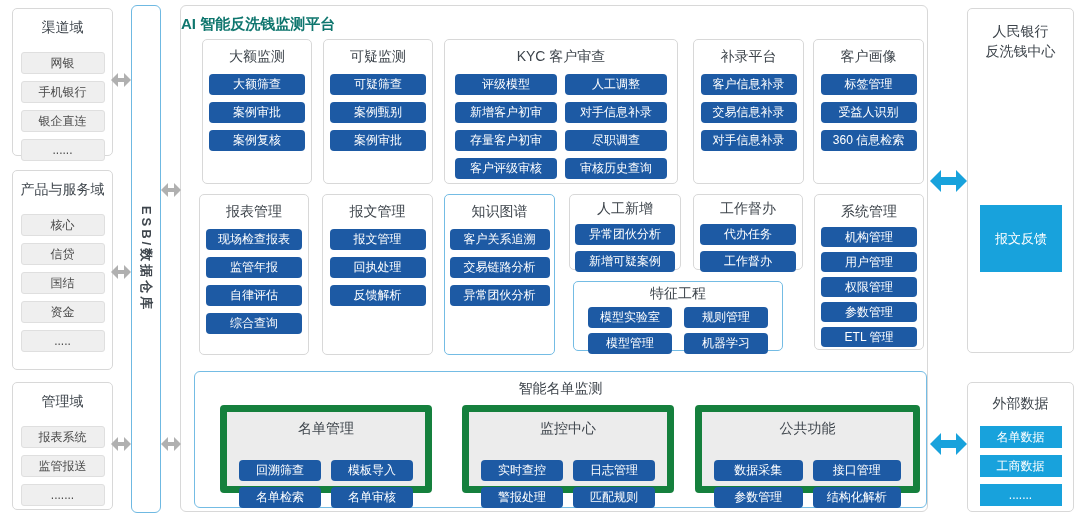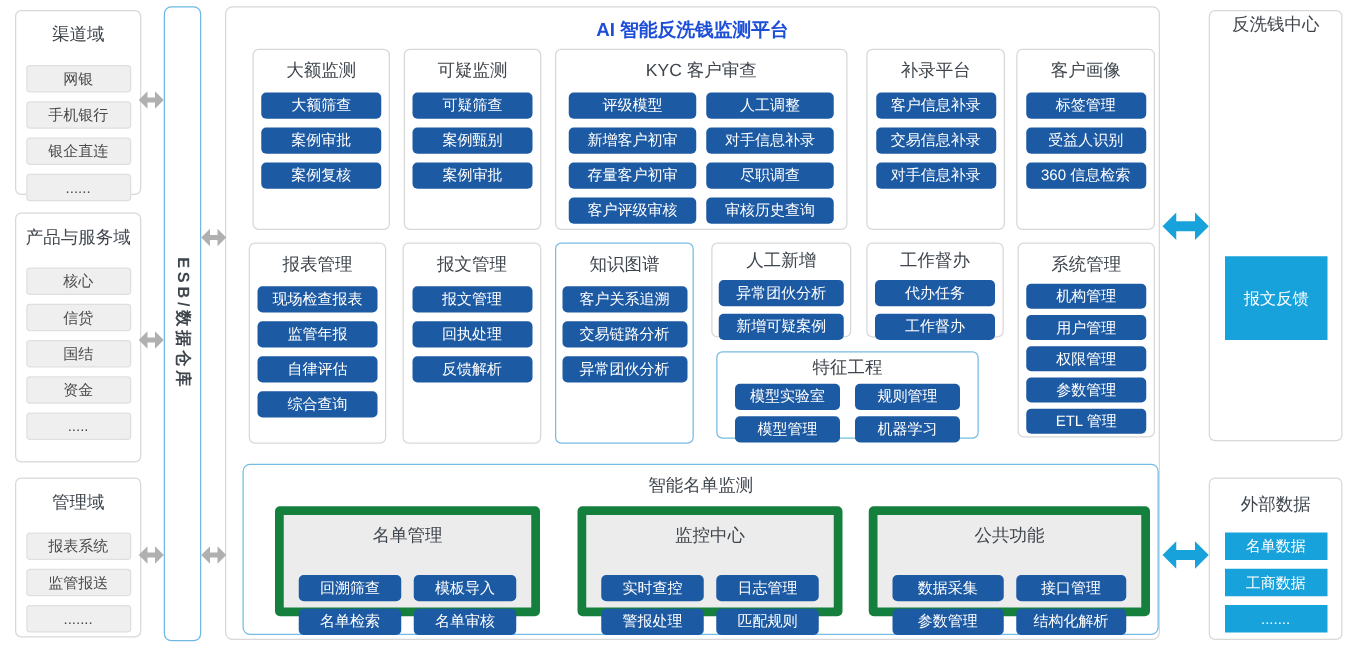--- a/index.html
+++ b/index.html
@@ -22,21 +22,21 @@
   .stack.compact .chip{height:20px;line-height:20px;}
   .grid2{display:grid;grid-template-columns:1fr 1fr;gap:7px 8px;padding:0 10px;}
   .grid2 .chip{width:auto;}
 
   
   #esb{position:absolute;left:131px;top:5px;width:30px;height:508px;background:#fff;border:1px solid #6FB9E2;border-radius:6px;box-sizing:border-box;}
   #esb .esb-label{position:absolute;top:50%;left:50%;transform:translate(-50%,-50%) rotate(90deg);white-space:nowrap;font-size:13px;font-weight:bold;color:#3E454C;letter-spacing:3px;}
 
   
   #platform{position:absolute;left:180px;top:5px;width:748px;height:507px;border:1px solid #D8D8D8;border-radius:6px;background:#fff;box-sizing:border-box;}
-  #platform .main-title{font-size:15px;font-weight:bold;text-align:center;padding-top:9px;color:#1d4ed8;}
+  #platform .main-title{font-size:15px;font-weight:bold;text-align:left;padding-top:9px;color:#0f766e;}
   .mod{position:absolute;background:#fff;border:1px solid #D8D8D8;border-radius:5px;box-sizing:border-box;}
   .mod.hl{border-color:#74BCE4;}
 
   
   #smartlist{position:absolute;left:13px;top:365px;width:733px;height:137px;border:1px solid #74BCE4;border-radius:6px;box-sizing:border-box;background:#fff;}
   .lgroup{position:absolute;top:33px;height:88px;background:#ECECEC;border:7px solid #15803d;border-radius:4px;box-sizing:border-box;}
   .lgroup .grid2{padding:16px 12px;gap:6px 10px;}
   .lgroup .box-title{padding:8px 0 6px;}
 
   
@@ -235,20 +235,21 @@
           <div class="chip">数据采集</div>
           <div class="chip">接口管理</div>
           <div class="chip">参数管理</div>
           <div class="chip">结构化解析</div>
         </div>
       </div>
     </div>
   </div>
 
   <div class="box" style="left:967px;top:8px;width:107px;height:345px">
+    <div class="box-title" style="padding:12px 0 0;line-height:20px">人民银行</div>
     <div class="box-title" style="padding:0;line-height:20px">反洗钱中心</div>
     <div class="rblock" style="top:196px">报文反馈</div>
   </div>
 
   <div class="box" style="left:967px;top:382px;width:107px;height:130px">
     <div class="box-title" style="padding:12px 0 6px">外部数据</div>
     <div class="bchip">名单数据</div>
     <div class="bchip">工商数据</div>
     <div class="bchip">.......</div>
   </div>

